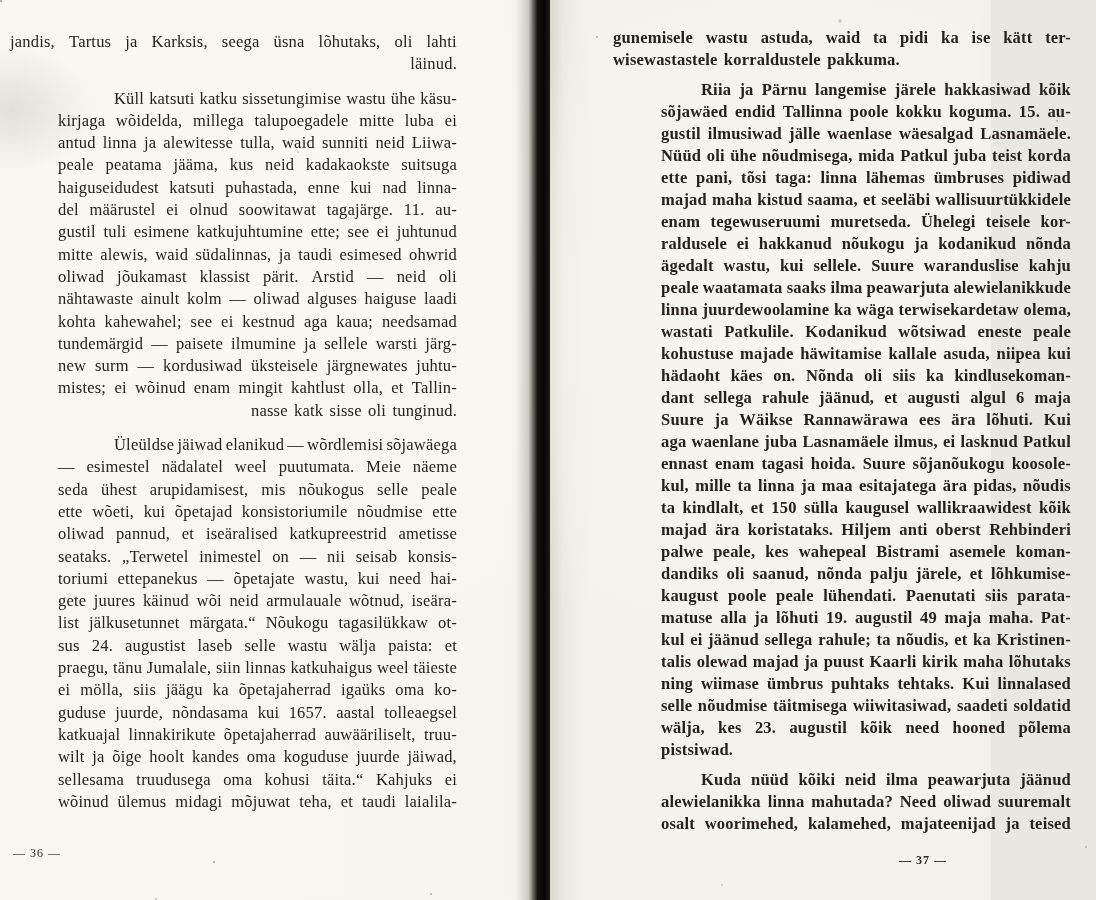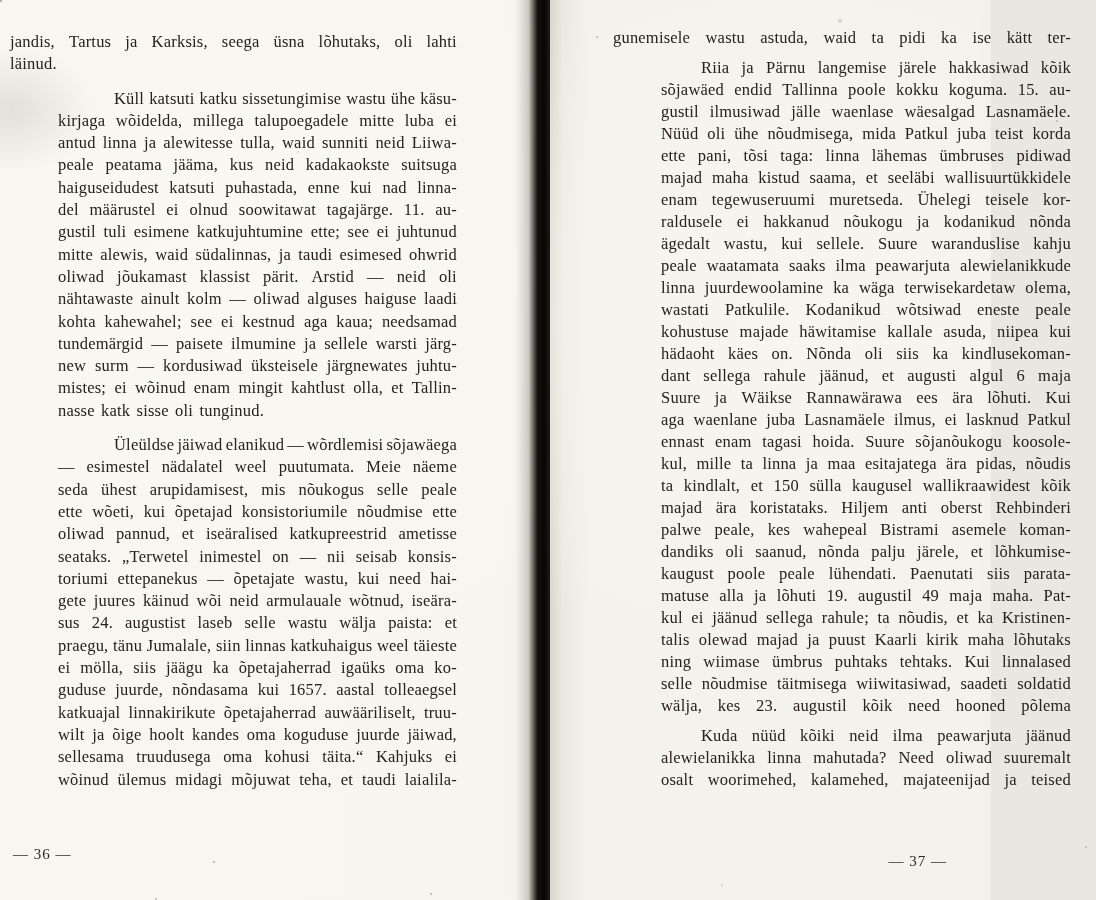--- a/index.html
+++ b/index.html
@@ -8,26 +8,28 @@
     font-family:"Liberation Serif","DejaVu Serif",serif;
     color:#262219;
   }
   .page{position:absolute;top:0;height:900px;}
   .page.left{
     left:0;width:627px;
     background:
       radial-gradient(ellipse 120px 90px at 12px 110px, rgba(125,118,105,0.18), rgba(125,118,105,0) 70%),
       radial-gradient(ellipse 600px 500px at 40% 30%, #faf8f3, rgba(250,248,243,0) 80%),
       linear-gradient(90deg,#f8f6f1 0%, #f7f5ef 80%, #efede6 96%, #e2dfd7 100%);
+    text-align: right;
   }
   .page.right{
     left:550px;width:441px;
     background:
       radial-gradient(ellipse 500px 420px at 55% 35%, #f7f5f0, rgba(247,245,240,0) 85%),
       linear-gradient(90deg,#d9d6cf 0%, #ece9e3 3%, #f4f2ec 9%, #f4f2ec 97%, #f1efe9 100%);
+    font-weight: bold;
   }
   .gutter{
     position:absolute;left:515px;top:0;width:56px;height:900px;
     background:linear-gradient(90deg,
       rgba(40,35,28,0) 0%, rgba(40,35,28,0.20) 24%,
       #16130f 40%, #070605 52%, #211d18 64%,
       rgba(40,35,28,0.40) 78%, rgba(40,35,28,0) 100%);
   }
   .textcol{position:absolute;}
   .textcol.leftcol{left:10px;top:31px;width:447px;}
@@ -35,21 +37,21 @@
   .line{
     height:22.3px;line-height:22.3px;font-size:16.5px;
     letter-spacing:0.2px;word-spacing:2px;white-space:nowrap;
   }
   .rightcol .line{height:22px;line-height:22px;}
   .jline{display:flex;justify-content:space-between;word-spacing:normal;}
   .leftcol .indent{padding-left:56px;}
   .rightcol .indent{padding-left:40px;align-items:flex-end;}
   .para + .para{margin-top:12px;margin-left:48px;}
   .rightcol .para + .para{margin-top:8px;}
-  .pagenum{position:absolute;font-size:15px;letter-spacing:1px;color:#2b2721;}
+  .pagenum{position:absolute;font-size:12px;letter-spacing:1px;color:#2b2721;}
   .pagenum.num-left{left:13px;top:846px;}
   .pagenum.num-right{right:44px;top:853px;text-align:right;}
   .specks{position:absolute;left:0;top:0;width:2px;height:2px;border-radius:50%;
     background:rgba(90,84,74,0.55);
     box-shadow:
       213px 861px 0 0 rgba(90,84,74,0.45),
       596px 36px 0 0 rgba(90,84,74,0.40),
       839px 20px 0 1px rgba(120,112,100,0.25),
       1056px 120px 0 0 rgba(90,84,74,0.35),
       297px 151px 0 0 rgba(120,112,100,0.30),
@@ -289,20 +291,28 @@
             <span>gete</span>
             <span>juures</span>
             <span>käinud</span>
             <span>wõi</span>
             <span>neid</span>
             <span>armulauale</span>
             <span>wõtnud,</span>
             <span>iseära-</span>
           </div>
           <div class="line jline">
+            <span>list</span>
+            <span>jälkusetunnet</span>
+            <span>märgata.“</span>
+            <span>Nõukogu</span>
+            <span>tagasilükkaw</span>
+            <span>ot-</span>
+          </div>
+          <div class="line jline">
             <span>sus</span>
             <span>24.</span>
             <span>augustist</span>
             <span>laseb</span>
             <span>selle</span>
             <span>wastu</span>
             <span>wälja</span>
             <span>paista:</span>
             <span>et</span>
           </div>
@@ -388,20 +398,21 @@
             <span>wastu</span>
             <span>astuda,</span>
             <span>waid</span>
             <span>ta</span>
             <span>pidi</span>
             <span>ka</span>
             <span>ise</span>
             <span>kätt</span>
             <span>ter-</span>
           </div>
+          <div class="line">wisewastastele korraldustele pakkuma.</div>
         </div>
         <div class="para">
           <div class="line indent jline">
             <span>Riia</span>
             <span>ja</span>
             <span>Pärnu</span>
             <span>langemise</span>
             <span>järele</span>
             <span>hakkasiwad</span>
             <span>kõik</span>
@@ -677,20 +688,21 @@
           <div class="line jline">
             <span>wälja,</span>
             <span>kes</span>
             <span>23.</span>
             <span>augustil</span>
             <span>kõik</span>
             <span>need</span>
             <span>hooned</span>
             <span>põlema</span>
           </div>
+          <div class="line">pistsiwad.</div>
         </div>
         <div class="para">
           <div class="line indent jline">
             <span>Kuda</span>
             <span>nüüd</span>
             <span>kõiki</span>
             <span>neid</span>
             <span>ilma</span>
             <span>peawarjuta</span>
             <span>jäänud</span>

